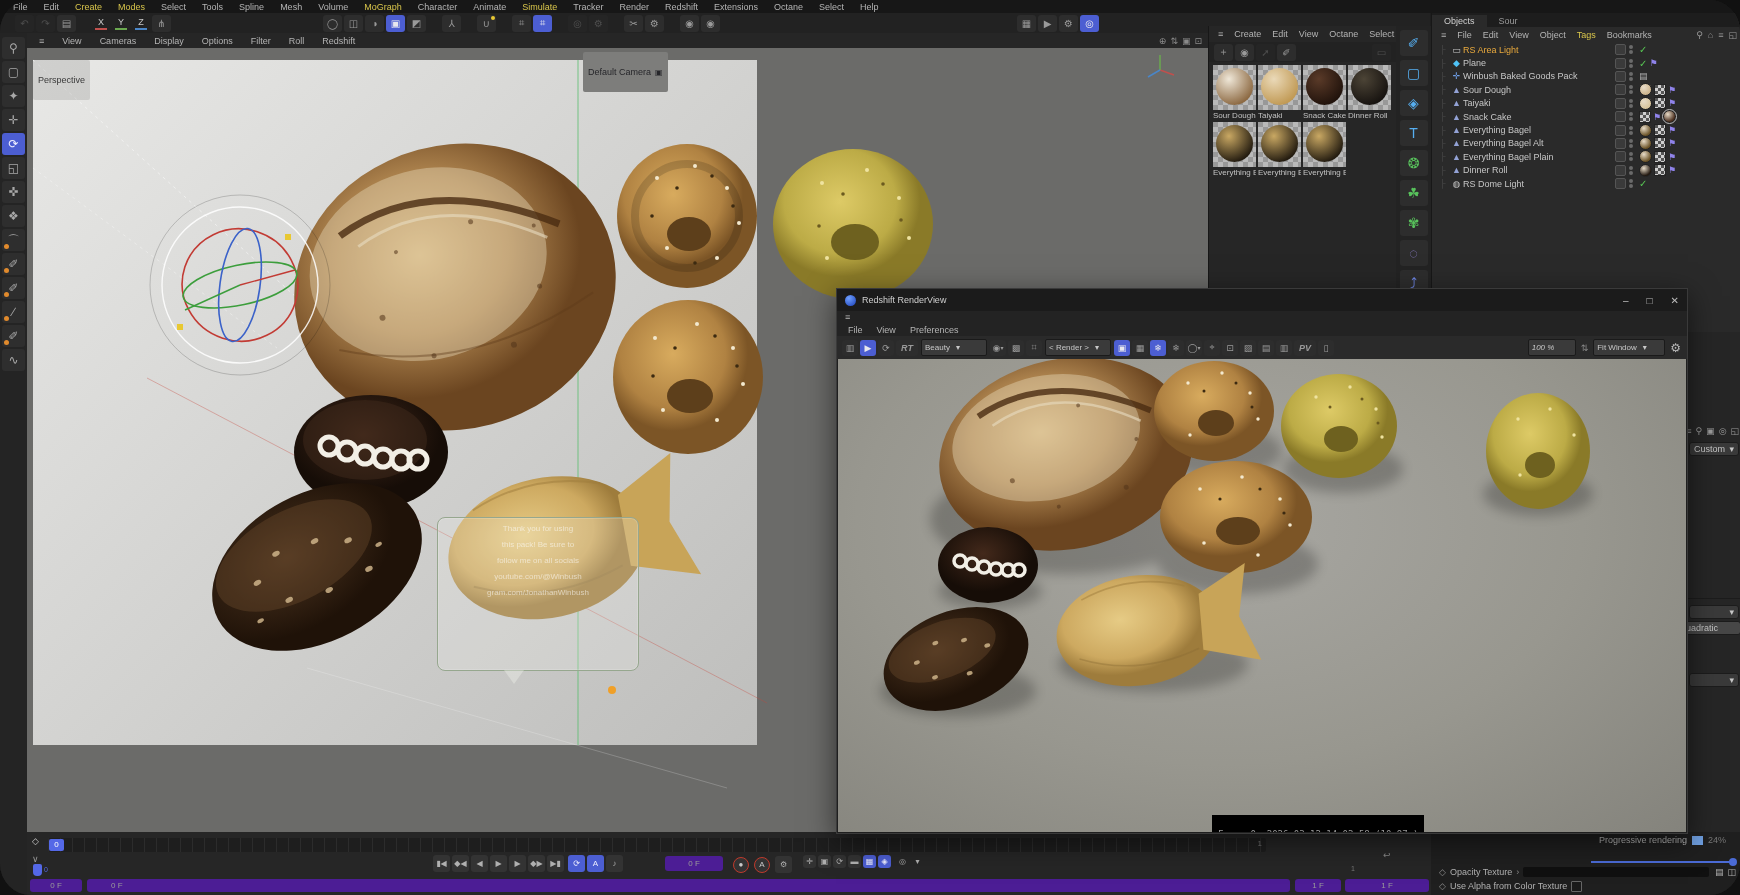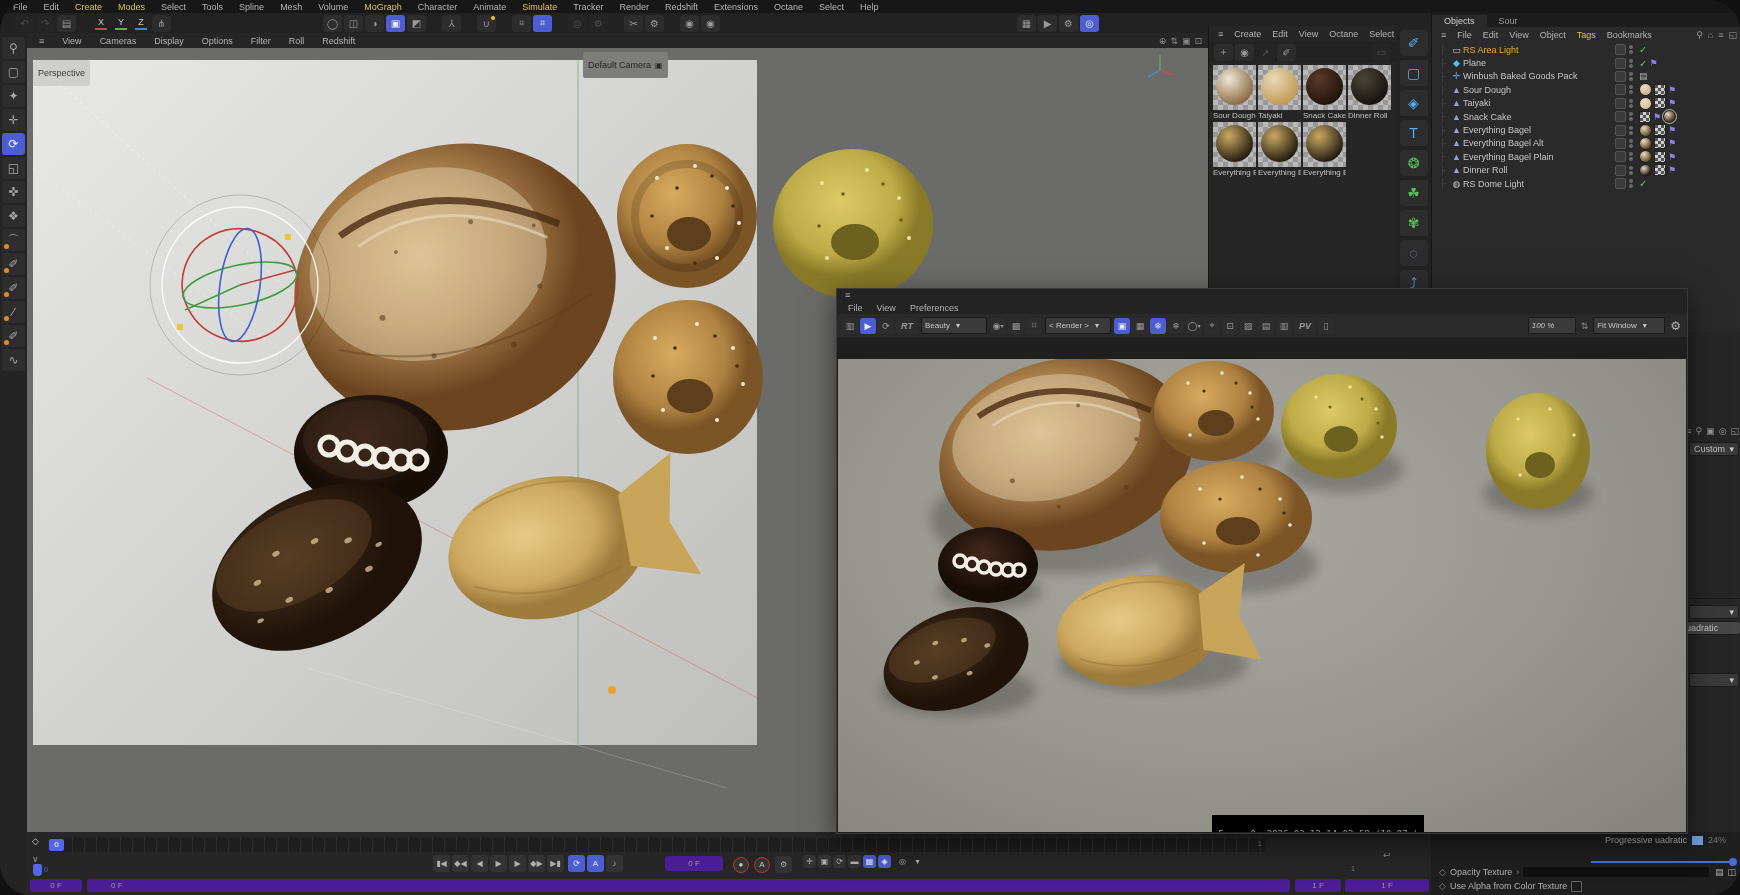--- a/index.html
+++ b/index.html
@@ -27,21 +27,21 @@
   .tool{width:23px;height:22px;margin:1px 0;border-radius:3px;background:#2e2e2e;display:flex;align-items:center;justify-content:center;color:#a8a8a8;font-size:12px;position:relative;}
   .tool.active{background:#4c5ed2;color:#eef;}
   .tool .odot{position:absolute;left:2px;bottom:2px;width:5px;height:5px;border-radius:50%;background:#e08a2d;}
   
   #viewport{left:27px;top:33px;width:1181px;height:799px;background:#3a3a3a;}
   #vpmenu{position:absolute;left:0;top:0;width:100%;height:15px;background:#262626;display:flex;align-items:center;gap:2px;padding-left:4px;box-sizing:border-box;}
   #vpmenu .menu-item{padding:0 8px;}
   #vpicons{position:absolute;right:6px;top:0;height:15px;display:flex;align-items:center;gap:4px;color:#8a8a8a;font-size:9px;}
   #vpcanvas{position:absolute;left:0;top:15px;width:1181px;height:784px;background:#6b6b69;overflow:hidden;}
   #camarea{position:absolute;left:6px;top:12px;width:724px;height:685px;background:linear-gradient(135deg,#e8e8e6 0%,#d7d7d5 40%,#bebebc 100%);}
-  .chip{position:absolute;font-size:9px;color:#2e2e2e;background:rgba(130,130,128,.55);padding:8px 5px;border-radius:2px;}
+  .chip{position:absolute;font-size:9px;color:#2e2e2e;background:rgba(130,130,128,.55);padding:15px 5px;border-radius:2px;}
   #persp-chip{left:6px;top:12px;background:rgba(0,0,0,.10);color:#3a3a3a;}
   #cam-chip{left:556px;top:4px;background:#7d7d7b;color:#26262a;display:flex;gap:4px;align-items:center;}
   #vpsvg,#rvsvg{position:absolute;left:0;top:0;}
   
   #bubble{position:absolute;left:410px;top:469px;width:200px;height:152px;border:1px solid #96a78e;border-radius:8px;
           background:rgba(245,248,242,.22);box-shadow:0 0 0 1px rgba(255,255,255,.15) inset;}
   #bubble:after{content:"";position:absolute;left:66px;bottom:-14px;border-left:10px solid transparent;border-right:10px solid transparent;border-top:14px solid rgba(245,248,242,.35);}
   #bubble .bl{margin:5px 10px 0 10px;color:rgba(255,255,255,.55);font-size:8px;line-height:11px;text-align:center;}
   
   .panel{background:#2a2a2a;border-left:1px solid #171717;}
@@ -392,20 +392,27 @@
           <line x1="0" y1="0" x2="14" y2="5" stroke="#c0504d" stroke-width="1.5"></line>
           <line x1="0" y1="0" x2="0" y2="-15" stroke="#6aa84f" stroke-width="1.5"></line>
           <line x1="0" y1="0" x2="-12" y2="7" stroke="#4a86c8" stroke-width="1.5"></line>
         </g>
       </svg>
       <div class="chip" id="persp-chip">Perspective</div>
       <div class="chip" id="cam-chip">
         <span>Default Camera</span>
           <span style="font-size:8px;">▣</span>
       </div>
+      <div id="bubble">
+          <div class="bl">Thank you for using</div>
+          <div class="bl">this pack! Be sure to</div>
+          <div class="bl">follow me on all socials</div>
+          <div class="bl">youtube.com/@Winbush</div>
+          <div class="bl">gram.com/JonathanWinbush</div>
+        </div>
     </div>
   </div>
 
   <div class="abs panel" id="materials">
     <div id="matmenu">
       <span class="menu-item">≡</span>
     <span class="menu-item">Create</span>
         <span class="menu-item">Edit</span>
         <span class="menu-item">View</span>
         <span class="menu-item">Octane</span>
@@ -681,20 +688,29 @@
     <div class="drop" style="margin:2px 0 2px -6px;background:#474747;">
         <span>uadratic</span>
       </div>
     <div style="height:34px;"></div>
     <div class="drop" style="margin:2px 2px;justify-content:flex-end;">
         <span>▾</span>
       </div>
   </div>
 
   <div class="abs" id="renderview">
+    <div id="rv-title">
+      <span class="ticon"></span>
+      <span>Redshift RenderView</span>
+      <span id="rv-winbtns">
+          <span>–</span>
+          <span>□</span>
+          <span>✕</span>
+        </span>
+    </div>
     <div id="rv-burger">≡</div>
     <div id="rv-menu">
         <span class="menu-item">File</span>
         <span class="menu-item">View</span>
         <span class="menu-item">Preferences</span>
       </div>
     <div id="rv-toolbar">
         <span class="ibox" style="width: 16px; height: 16px; font-size: 9px;">▥</span>
         <span class="ibox active" style="width: 16px; height: 16px; font-size: 9px;">▶</span>
         <span class="ibox" style="width: 16px; height: 16px; font-size: 9px;">⟳</span>
@@ -895,21 +911,21 @@
     <div class="abs field" style="left:3px;top:47px;width:52px;height:13px;line-height:13px;">0 F</div>
     <div class="abs field" style="left:60px;top:47px;width:1203px;height:13px;text-align:left;">
       <span style="padding-left:24px;line-height:13px;display:inline-block;">0 F</span>
     </div>
     <div class="abs field" style="left:1268px;top:47px;width:46px;height:13px;line-height:13px;">1 F</div>
     <div class="abs field" style="left:1318px;top:47px;width:84px;height:13px;line-height:13px;">1 F</div>
   </div>
 
   <div class="abs" id="bottomattrs">
     <div style="display:flex;justify-content:flex-end;align-items:center;gap:5px;height:16px;padding-right:14px;">
-      <span style="color:#b8b8b8;">Progressive uadratic</span>
+      <span style="color:#b8b8b8;">Progressive rendering</span>
       <span style="width:11px;height:9px;background:#6f9fe0;display:inline-block;"></span>
       <span style="color:#777;">24%</span>
     </div>
     <div id="progline"></div>
     <div id="attrrows" style="margin-top:17px;">
         <div class="attrrow">
           <span class="dia">◇</span>
           <span>Opacity Texture</span>
           <span style="color: rgb(136, 136, 136);">›</span>
           <span class="afield"></span>

